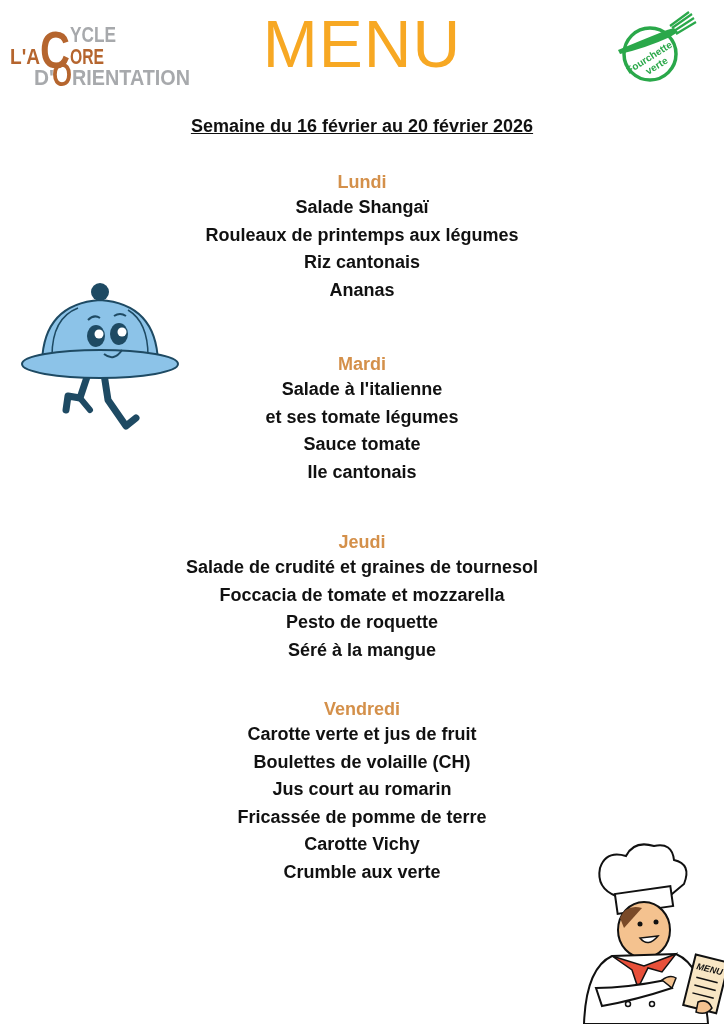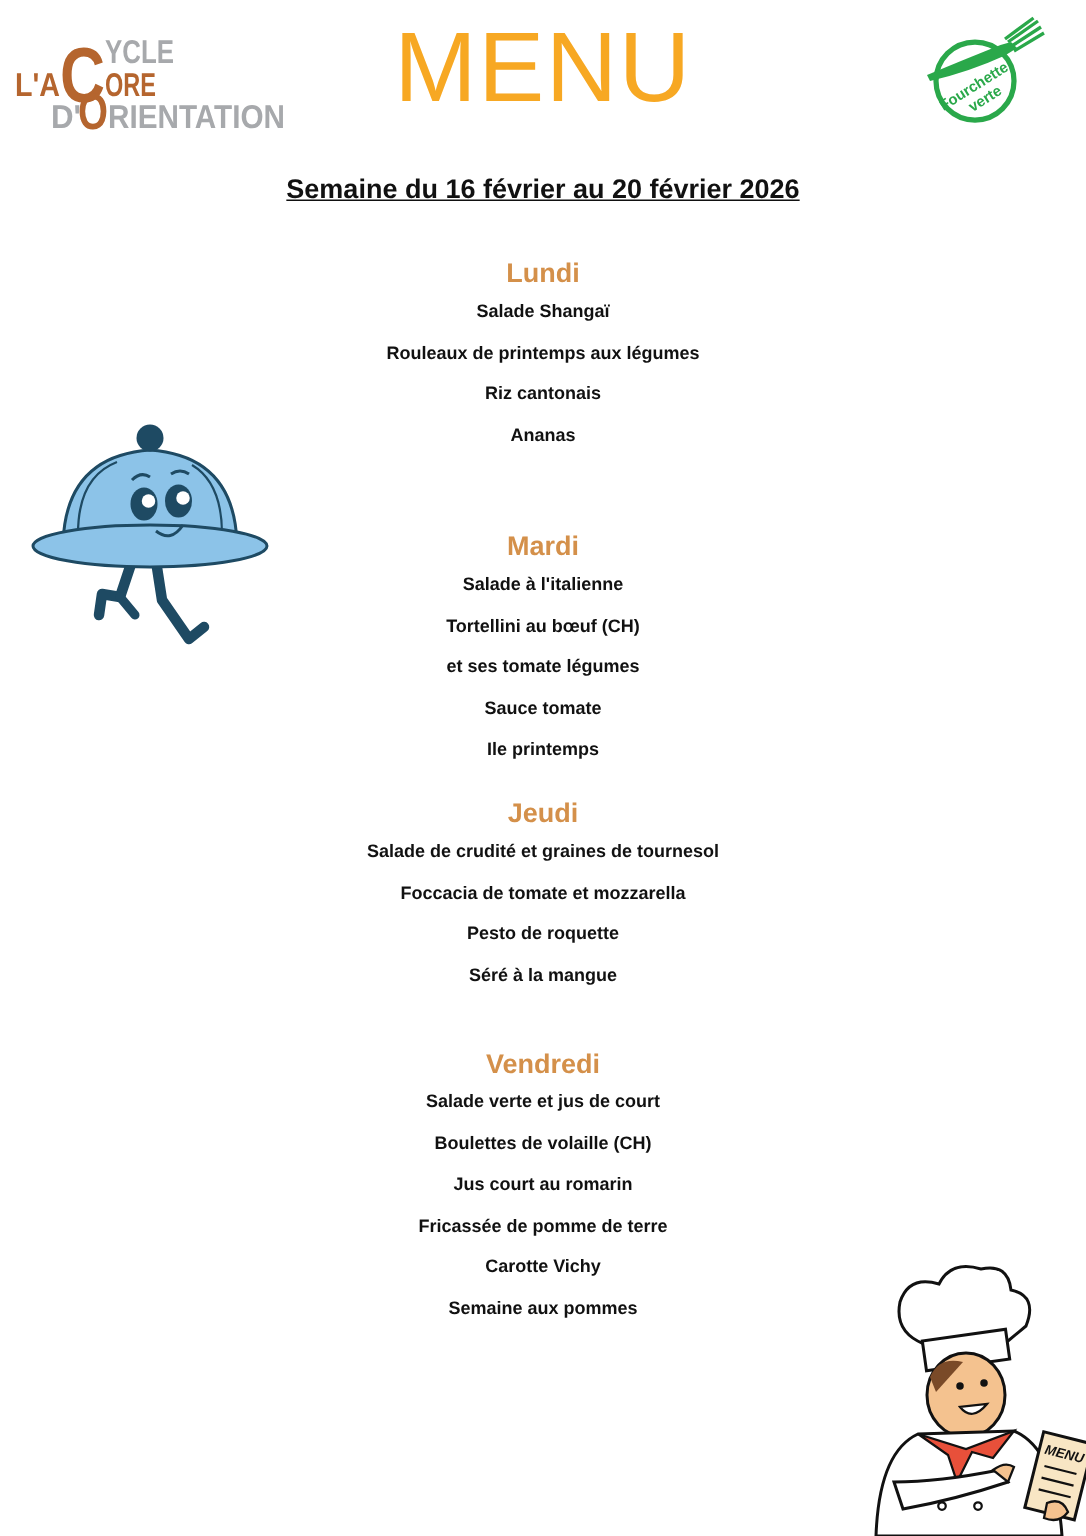--- a/index.html
+++ b/index.html
@@ -19,21 +19,21 @@
     .logo-fv { position: absolute; left: 612px; top: 10px; width: 86px; height: 74px; }
     .week {
       position: absolute; left: 0; right: 0; top: 116px; text-align: center;
       font-size: 18px; font-weight: 700; color: #111; text-decoration: underline;
     }
     .day-block { position: absolute; left: 0; right: 0; text-align: center; }
     .day-title {
       font-size: 18px; font-weight: 700; color: #d4904a; line-height: 24px; height: 24px;
     }
     .dish {
-      font-size: 12px; font-weight: 700; color: #111; line-height: 27.5px; height: 27.5px;
+      font-size: 18px; font-weight: 700; color: #111; line-height: 27.5px; height: 27.5px;
     }
     .cloche { position: absolute; left: 18px; top: 278px; width: 165px; height: 162px; }
     .chef { position: absolute; left: 576px; top: 838px; width: 148px; height: 186px; }
   </style>
 </head>
 <body>
 
 <div class="logo-cycle">
   <svg width="185" height="70" viewBox="0 0 185 70">
     <g font-family="Liberation Sans, sans-serif" font-weight="700">
@@ -70,42 +70,41 @@
   <div class="day-title">Lundi</div>
   <div class="dish">Salade Shangaï</div>
   <div class="dish">Rouleaux de printemps aux légumes</div>
   <div class="dish">Riz cantonais</div>
   <div class="dish">Ananas</div>
 </div>
 
 <div class="day-block" style="top:352px">
   <div class="day-title">Mardi</div>
   <div class="dish">Salade à l'italienne</div>
-  <div class="dish">Tortellini au bœuf (CH)</div>
   <div class="dish">et ses tomate légumes</div>
   <div class="dish">Sauce tomate</div>
-  <div class="dish">Ile printemps</div>
+  <div class="dish">Ile cantonais</div>
 </div>
 
 <div class="day-block" style="top:530px">
   <div class="day-title">Jeudi</div>
   <div class="dish">Salade de crudité et graines de tournesol</div>
   <div class="dish">Foccacia de tomate et mozzarella</div>
   <div class="dish">Pesto de roquette</div>
   <div class="dish">Séré à la mangue</div>
 </div>
 
 <div class="day-block" style="top:697px">
   <div class="day-title">Vendredi</div>
-  <div class="dish">Salade verte et jus de court</div>
+  <div class="dish">Carotte verte et jus de fruit</div>
   <div class="dish">Boulettes de volaille (CH)</div>
   <div class="dish">Jus court au romarin</div>
   <div class="dish">Fricassée de pomme de terre</div>
   <div class="dish">Carotte Vichy</div>
-  <div class="dish">Semaine aux pommes</div>
+  <div class="dish">Crumble aux verte</div>
 </div>
 
 <div class="cloche">
   <svg width="165" height="162" viewBox="0 0 165 162">
 
     <path d="M70 96 L62 120 L50 118 L48 132" stroke="#1e4a63" stroke-width="7" fill="none" stroke-linecap="round" stroke-linejoin="round"></path>
     <path d="M86 96 L90 122 L108 148 L118 140" stroke="#1e4a63" stroke-width="7" fill="none" stroke-linecap="round" stroke-linejoin="round"></path>
     <path d="M62 120 L72 132" stroke="#1e4a63" stroke-width="6" fill="none" stroke-linecap="round"></path>
 
     <path d="M24 84 Q26 26 82 22 Q138 26 140 84 Z" fill="#8cc3e8" stroke="#1e4a63" stroke-width="2"></path>

